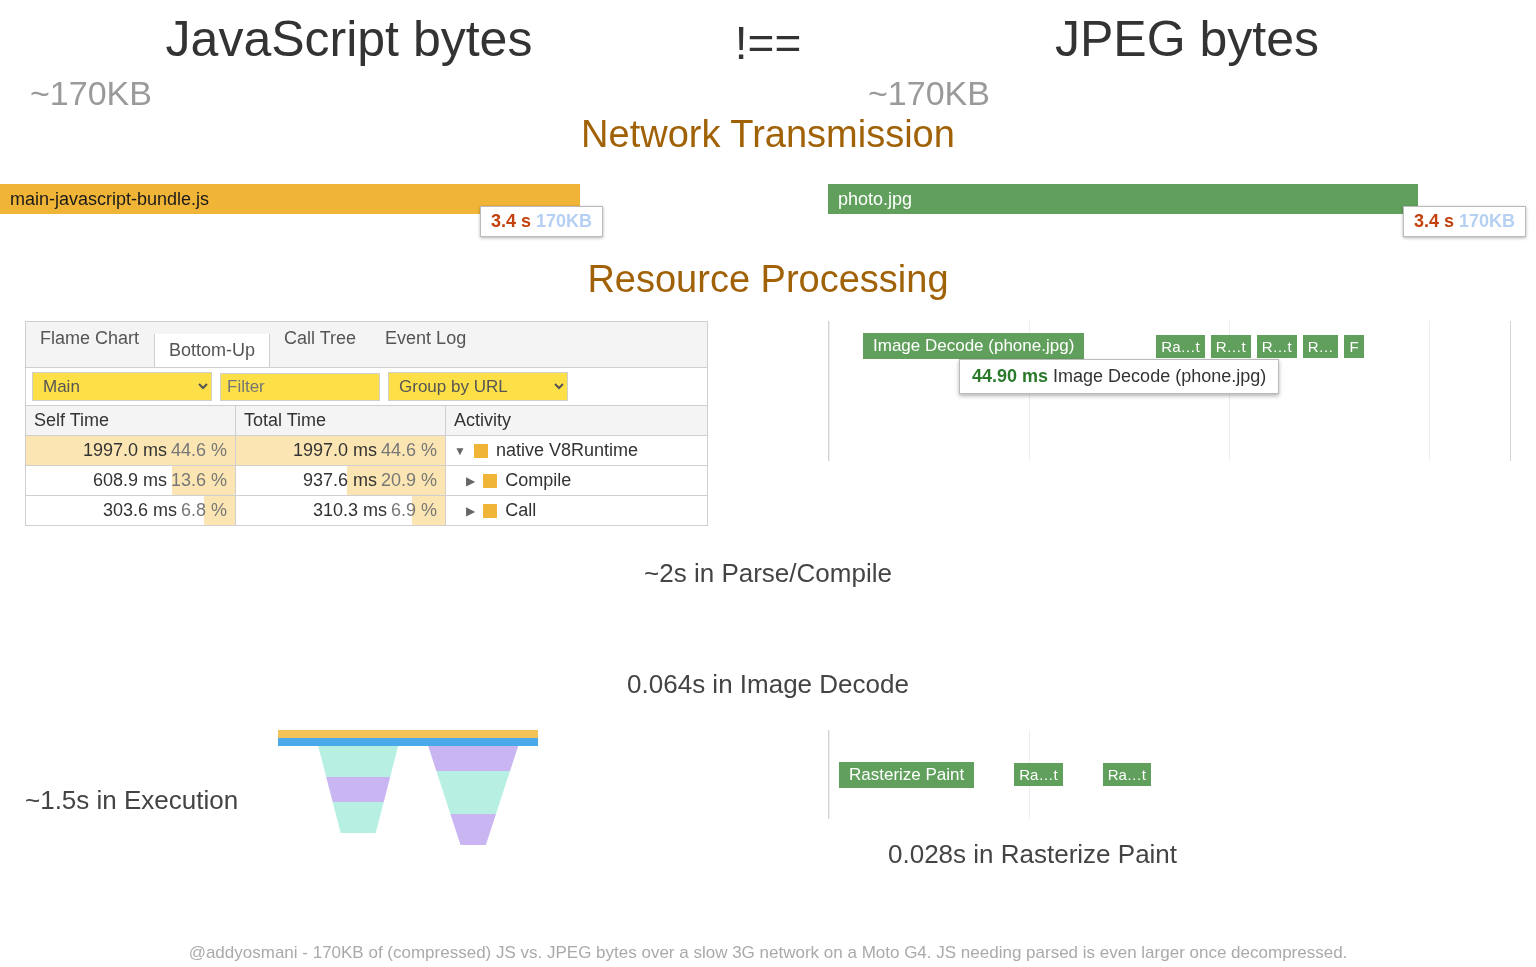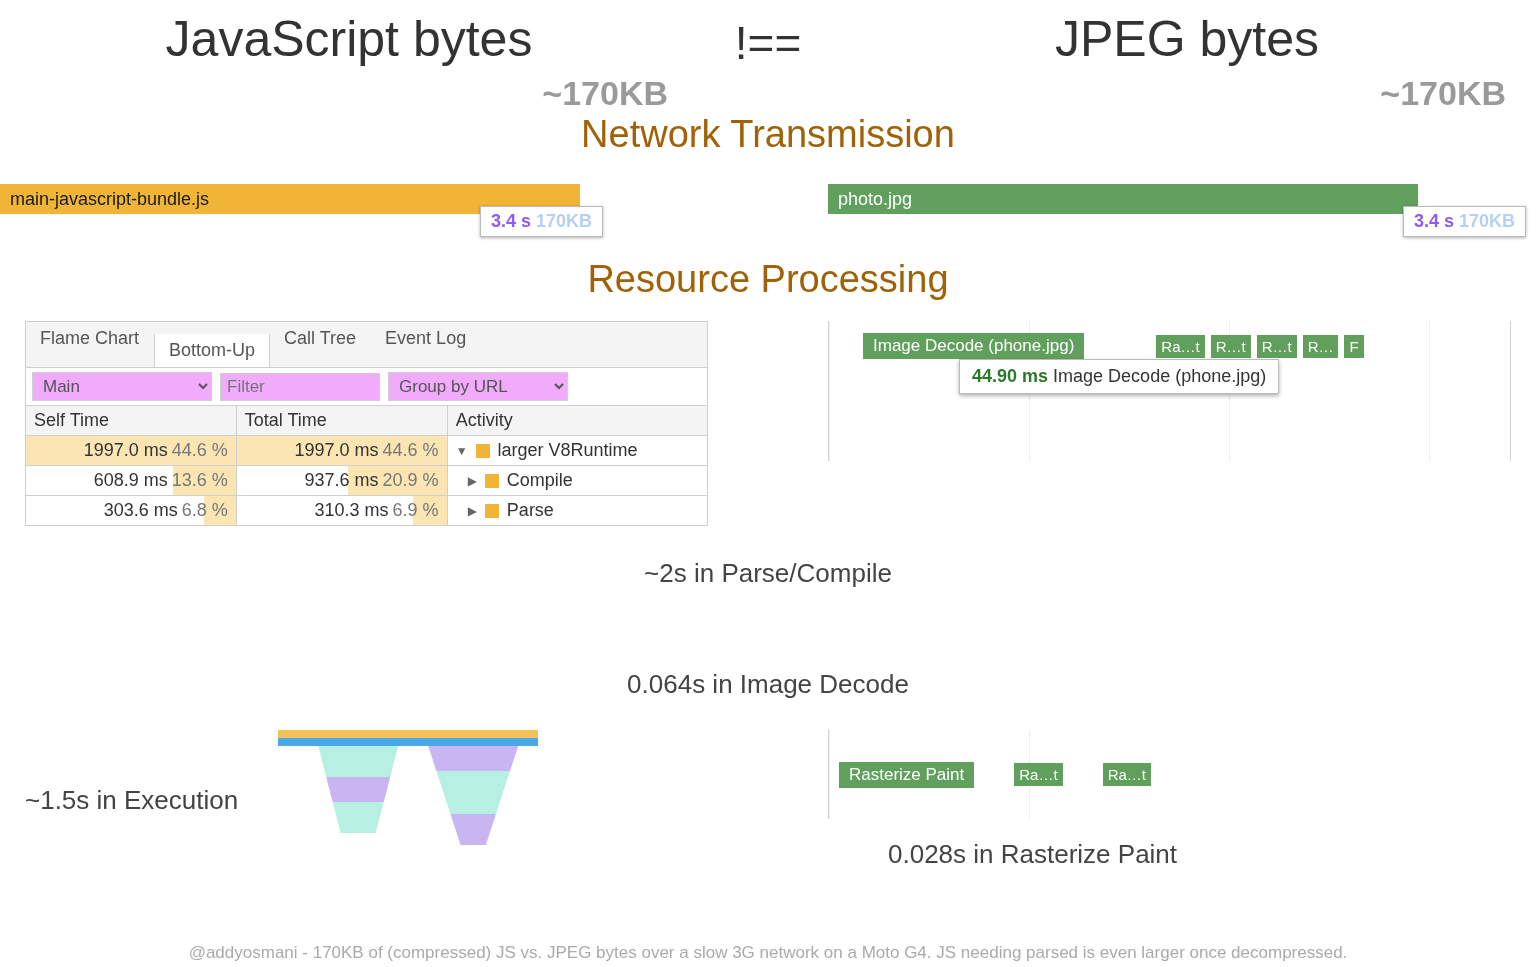--- a/index.html
+++ b/index.html
@@ -42,23 +42,23 @@
     padding-top:6px;
   }
   .sizes{
     display:flex;
     justify-content:space-between;
     padding:0 30px;
     margin-top:4px;
   }
   .sizes .side{
     flex:1;
-    text-align:right;
+    text-align:left;
     font-size:34px;
-    font-weight:700;
+    font-weight:400;
     color:var(--gray);
   }
   .sizes .spacer{flex:0 0 200px;}
   .section-label{
     text-align:center;
     font-size:38px;
     color:#a16207;
     margin-top:0px;
   }
   .network{
@@ -81,21 +81,21 @@
   .bar.img{background:var(--green);color:#fff;width:590px;margin-left:0px;}
   .badge{
     position:absolute;
     background:#fff;
     border:1px solid #bbb;
     padding:4px 10px;
     font-size:18px;
     font-weight:700;
     box-shadow:0 1px 3px rgba(0,0,0,0.3);
   }
-  .badge .time{color:#8b5cf6;}
+  .badge .time{color:#c2410c;}
   .badge .sz{color:#b5d0f2;font-weight:700;}
   .badge.js{left:480px;top:22px;}
   .netcol.right .badge{right:10px;top:22px;}
   .section-label.res{margin-top:44px;}
   
   .proc{
     display:flex;
     margin-top:20px;
     padding:0 25px 0 25px;
     gap:120px;
@@ -129,21 +129,21 @@
     background:#fff;
     font-size:18px;
     padding:4px 6px;
     gap:8px;
   }
   .filterrow select, .filterrow input{
     font-size:17px;
     padding:3px 6px;
     border:1px solid var(--border);
     color:#555;
-    background:#f0abfc;
+    background:#fde047;
   }
   .filterrow select{width:180px;}
   .filterrow input{width:160px;}
   .bu-table{
     width:100%;
     border-collapse:collapse;
     font-size:18px;
   }
   .bu-table th, .bu-table td{
     border:1px solid var(--border);
@@ -342,21 +342,21 @@
         <th>Total Time</th>
         <th>Activity</th>
       </tr>
       <tr>
         <td class="num"><div class="barbg" style="width:100%"></div><span>1997.0 ms</span><span class="dim">44.6 %</span></td>
         <td class="num"><div class="barbg" style="width:100%"></div><span>1997.0 ms</span><span class="dim">44.6 %</span></td>
         <td>
                 <div class="act">
                   <span class="tri">▼</span>
                   <span class="sq"></span>
-                  <span>larger V8Runtime</span>
+                  <span>native V8Runtime</span>
                 </div>
               </td>
       </tr>
       <tr>
         <td class="num"><div class="barbg" style="width:30%"></div><span>608.9 ms</span><span class="dim">13.6 %</span></td>
         <td class="num"><div class="barbg" style="width:47%"></div><span>937.6 ms</span><span class="dim">20.9 %</span></td>
         <td style="padding-left:20px;">
                 <div class="act">
                   <span class="tri">▶</span>
                   <span class="sq"></span>
@@ -364,21 +364,21 @@
                 </div>
               </td>
       </tr>
       <tr>
         <td class="num"><div class="barbg" style="width:15%"></div><span>303.6 ms</span><span class="dim">6.8 %</span></td>
         <td class="num"><div class="barbg" style="width:16%"></div><span>310.3 ms</span><span class="dim">6.9 %</span></td>
         <td style="padding-left:20px;">
                 <div class="act">
                   <span class="tri">▶</span>
                   <span class="sq"></span>
-                  <span>Parse</span>
+                  <span>Call</span>
                 </div>
               </td>
       </tr>
     </tbody>
         </table>
   </div>
 
   <div class="right">
     <div class="timeline">
       <div class="ticks"></div>

